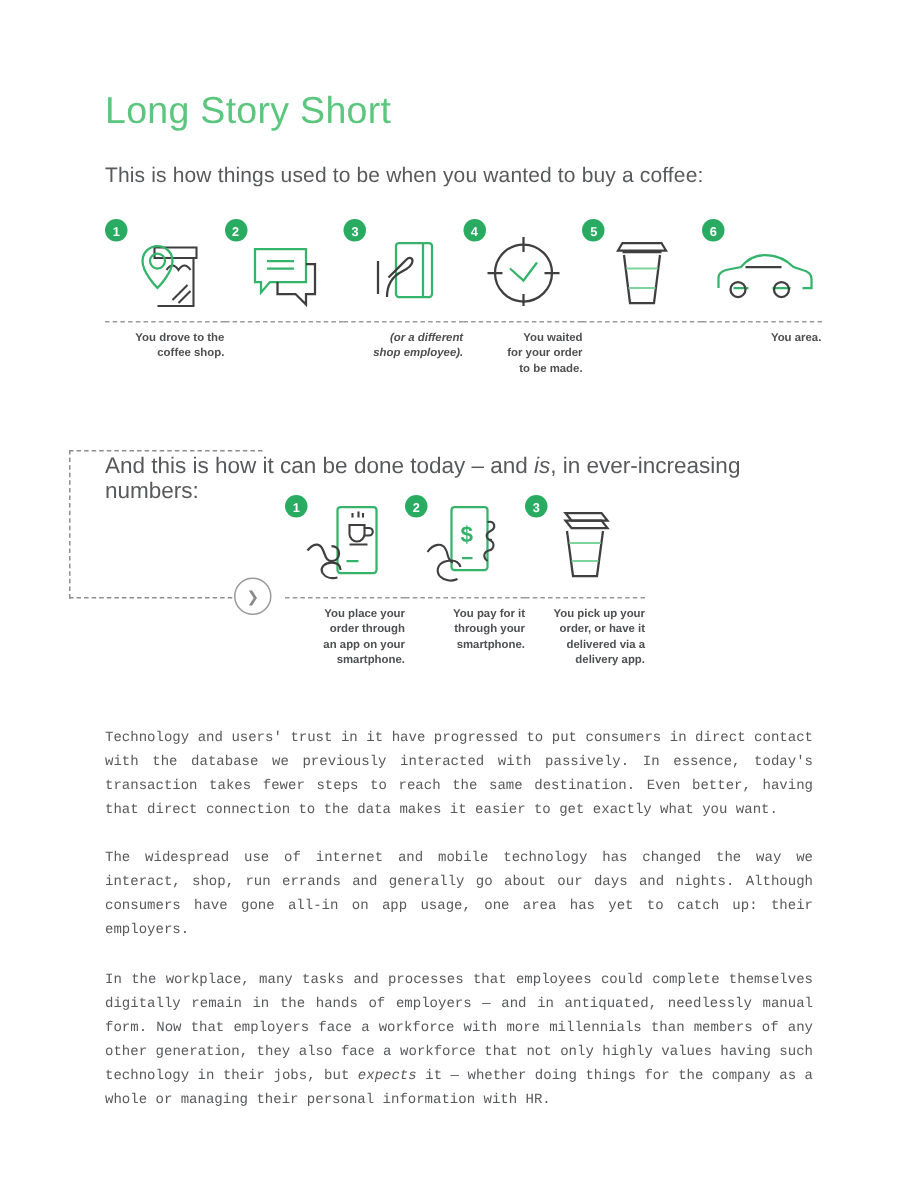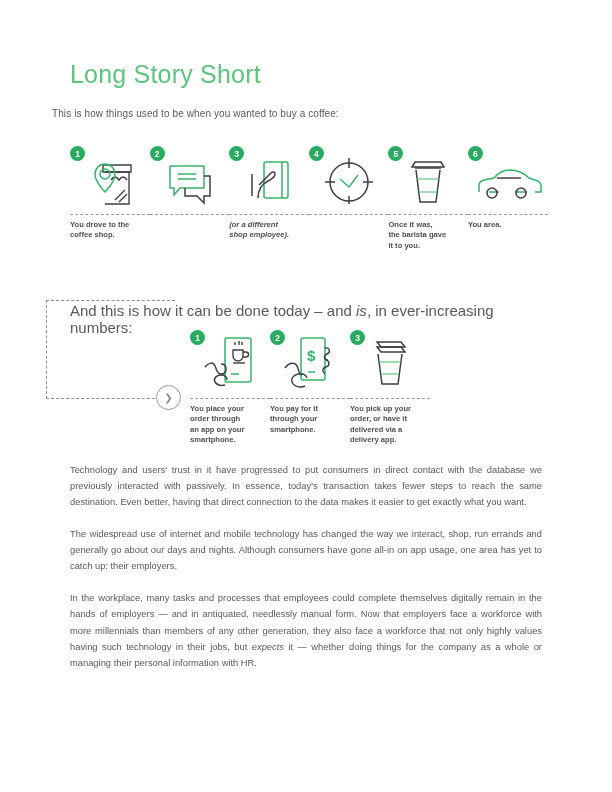--- a/index.html
+++ b/index.html
@@ -14,42 +14,42 @@
   .page { position:absolute; left:0; top:0; width:520px; height:792px; }
 
   
   .title {
     position:absolute; left:70px; top:60px;
     font-size:25px; font-weight:300; letter-spacing:0.2px;
     color:#5cc67f;
     font-family:"Liberation Sans", sans-serif;
   }
   .intro {
-    position:absolute; left:52px; top:108px;
-    font-size:10px; color:#58595b; letter-spacing:0.1px;
+    position:absolute; left:70px; top:108px;
+    font-size:14px; color:#58595b; letter-spacing:0.1px;
   }
 
   
   .steps-row { position:absolute; display:flex; }
   .step { position:relative; box-sizing:border-box; }
   .step .art {
     position:relative; height:62px; width:100%;
   }
   .step .art svg { position:absolute; left:50%; transform:translateX(-50%); bottom:0; }
   .badge {
     position:absolute; left:0; top:0;
     width:15px; height:15px; border-radius:50%;
     background:#2aab62; color:#fff;
     font-size:8.5px; font-weight:700;
     display:flex; align-items:center; justify-content:center;
     z-index:4;
   }
   .sep { border-top:1px dashed #9a9a9a; margin-top:6px; }
   .cap {
-    margin-top:5px; text-align:left;
+    margin-top:5px; text-align:right;
     font-size:7.6px; font-weight:700; line-height:1.38; color:#4e4f51;
   }
   .cap .it { font-style:italic; font-weight:700; }
 
   
   #row-old { left:70px; top:146px; width:478px; gap:0px; }
   #row-old .step { width:79.6px; }
 
   
   .dash-box {
@@ -160,38 +160,38 @@
             <circle cx="31" cy="30" r="19"></circle>
             <path d="M31 6 v10 M31 44 v8 M7 30 h10 M45 30 h10"></path>
           </g>
           <g fill="none" stroke="#34b46a" stroke-width="1.5">
             <path d="M22 27 l9 8 l9 -12"></path>
           </g>
         </svg>
       </div>
       <div class="badge">4</div>
       <div class="sep"></div>
+      <div class="cap">You waited<br>for your order<br>to be made.</div>
     </div>
 
     <div class="step">
       <div class="art">
         <svg width="62" height="56" viewBox="0 0 62 56">
           <g fill="none" stroke="#3f3f3f" stroke-width="1.5">
             <path d="M18 10 h26 l3 5 h-32 z"></path>
             <path d="M18 16 h26"></path>
             <path d="M19 18 l4 32 h16 l4 -32"></path>
           </g>
           <g fill="none" stroke="#7fd39c" stroke-width="1.4">
             <path d="M20.5 27 h21 M22 40 h18"></path>
           </g>
         </svg>
       </div>
       <div class="badge">5</div>
       <div class="sep"></div>
-      <div class="cap">Once it was,<br>the barista gave<br>it to you.</div>
     </div>
 
     <div class="step">
       <div class="art">
         <svg width="70" height="56" viewBox="0 0 70 56">
           <g fill="none" stroke="#34b46a" stroke-width="1.5">
             <path d="M6 40 v-7 c0 -2 2 -4 5 -5 l10 -2 c4 -5 9 -8 16 -8 c8 0 14 3 19 8 l6 2 c4 1 6 3 6 6 v6 h-6"></path>
             <path d="M16 40 h10 M42 40 h12"></path>
           </g>
           <g fill="none" stroke="#3f3f3f" stroke-width="1.5">
@@ -273,21 +273,21 @@
             <path d="M20.5 28 h21 M22 40 h18"></path>
           </g>
         </svg>
       </div>
       <div class="badge">3</div>
       <div class="sep"></div>
       <div class="cap">You pick up your<br>order, or have it<br>delivered via a<br>delivery app.</div>
     </div>
   </div>
 
-  <div class="body-copy" style="top:462px;">
+  <div class="body-copy" style="top:484px;font-family:Liberation Mono, monospace;">
     <p>Technology and users' trust in it have progressed to put consumers in direct contact with the database we previously interacted with passively. In essence, today's transaction takes fewer steps to reach the same destination. Even better, having that direct connection to the data makes it easier to get exactly what you want.</p>
     <p>The widespread use of internet and mobile technology has changed the way we interact, shop, run errands and generally go about our days and nights. Although consumers have gone all-in on app usage, one area has yet to catch up: their employers.</p>
     <p><span>In the workplace, many tasks and processes that employees could complete themselves digitally remain in the hands of employers — and in antiquated, needlessly manual form. Now that employers face a workforce with more millennials than members of any other generation, they also face a workforce that not only highly values having such technology in their jobs, but </span><i>expects</i><span> it — whether doing things for the company as a whole or managing their personal information with HR.</span></p>
   </div>
 
   <div class="footer">
     
 
     
   </div>

